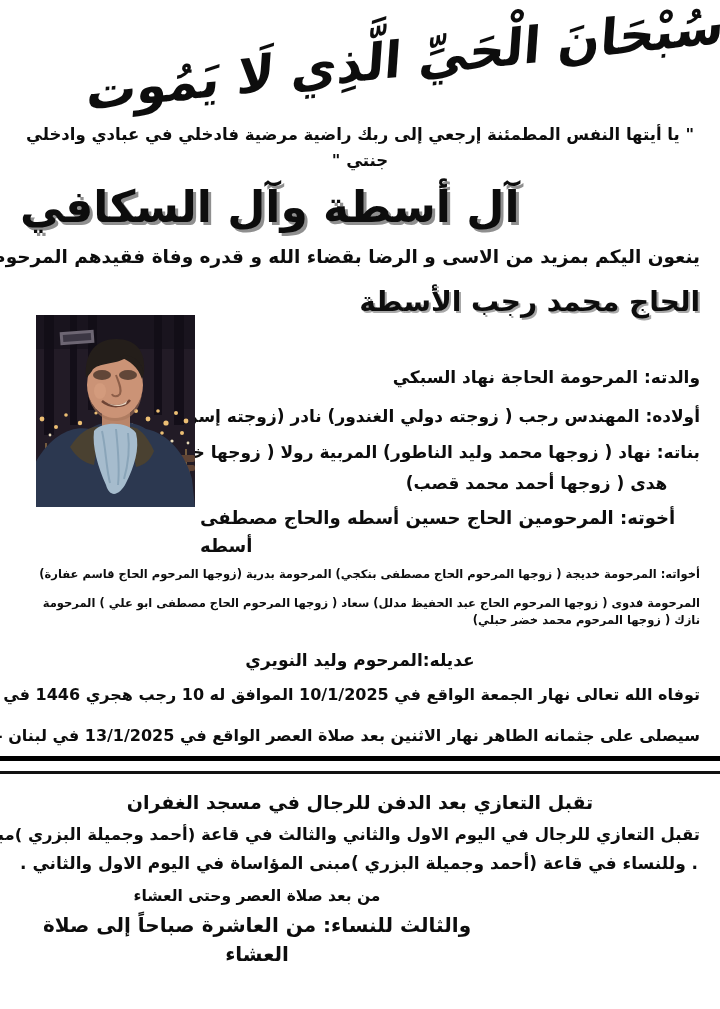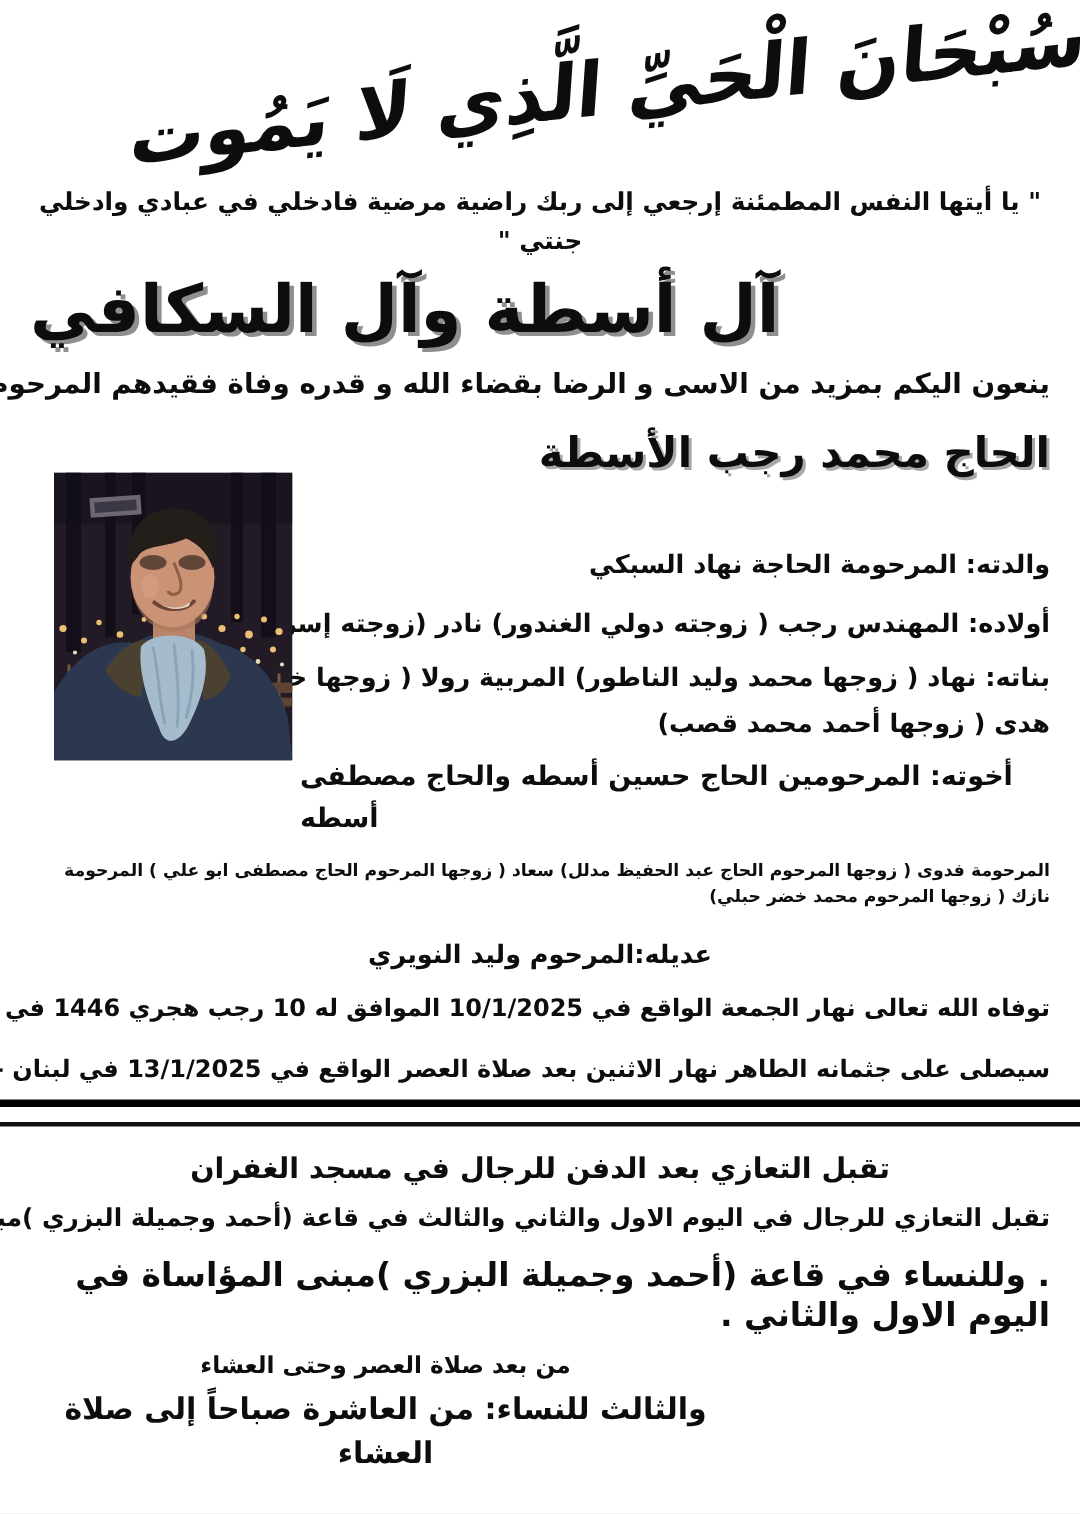--- a/index.html
+++ b/index.html
@@ -47,38 +47,38 @@
     position:absolute;left:36px;top:315px;
     width:159px;height:192px;display:block;
   }
   
   .body{margin-top:12px;}
   .line{font-weight:bold;font-size:17px;line-height:26px;text-align:right;}
   .line.sm{font-size:11.5px;line-height:17px;}
   .mother{margin-top:34px;}
   .sons{margin-top:13px;}
   .daughters{margin-top:10px;}
-  .daughter2{margin-top:5px;padding-left:353px;text-align:right;}
+  .daughter2{margin-top:5px;padding-left:353px;text-align:center;}
   .brothers{margin-top:8px;font-size:18px;line-height:28px;padding-left:180px;text-align:left;}
   .sisters1{margin-top:6px;}
   .sisters2{margin-top:12px;}
   .inlaw{margin-top:18px;text-align:center;}
   .wifebros{margin-top:12px;}
   .dateline{margin-top:8px;font-size:16px;line-height:27px;white-space:nowrap;}
   .prayerline{margin-top:14px;font-size:16px;line-height:27px;text-align:center;white-space:nowrap;}
   .burialline{margin-top:18px;font-size:19px;line-height:28px;text-align:center;}
   
   .divider-double{
     margin:7px -20px 0;height:10px;
     border-top:5px solid #000;border-bottom:3px solid #111;
   }
   
   .cond1{margin-top:15px;font-size:19px;line-height:27px;text-align:center;}
   .cond2{margin-top:5px;font-size:16.5px;line-height:27px;white-space:nowrap;}
-  .cond3{margin-top:12px;font-size:22px;line-height:27px;text-align:right;}
+  .cond3{margin-top:2px;font-size:17px;line-height:27px;text-align:left;}
   .schedule-block{
     width:474px;margin:7px 206px 0 0; 
     text-align:center;
   }
   .cond4{font-size:15.5px;line-height:25px;font-weight:bold;}
   .cond5{margin-top:2px;font-size:20px;line-height:29px;font-weight:bold;}
 </style>
 </head>
 <body>
 
@@ -93,20 +93,21 @@
     <div class="families-title">آل أسطة وآل السكافي</div>
     <div class="announcement">ينعون اليكم بمزيد من الاسى و الرضا بقضاء الله و قدره وفاة فقيدهم المرحوم  باذن الله</div>
     <div class="deceased-name">الحاج محمد رجب الأسطة</div>
 
     <div class="body">
       <div class="line mother">والدته: المرحومة الحاجة نهاد السبكي</div>
       <div class="line sons">أولاده: المهندس رجب ( زوجته دولي الغندور) نادر (زوجته إسراء هاشم حسن )</div>
       <div class="line daughters">بناته: نهاد ( زوجها محمد وليد الناطور)  المربية رولا ( زوجها خليل محمد قصب)</div>
       <div class="line daughter2">هدى ( زوجها أحمد محمد قصب)</div>
       <div class="line brothers">أخوته: المرحومين الحاج حسين أسطه والحاج مصطفى أسطه</div>
+      <div class="line sm sisters1">أخواته: المرحومة خديجة ( زوجها المرحوم الحاج مصطفى بنكجي)  المرحومة بدرية (زوجها المرحوم الحاج قاسم عفارة)</div>
       <div class="line sm sisters2">المرحومة فدوى ( زوجها المرحوم الحاج عبد الحفيظ مدلل)   سعاد ( زوجها المرحوم الحاج مصطفى ابو علي ) المرحومة نازك ( زوجها المرحوم محمد خضر حبلي)</div>
       <div class="line inlaw">عديله:المرحوم وليد النويري</div>
       <div class="line dateline">توفاه الله تعالى نهار الجمعة الواقع في 10/1/2025 الموافق له 10 رجب هجري 1446 في جمهورية مصر العربية</div>
       <div class="line prayerline">سيصلى على جثمانه الطاهر نهار الاثنين بعد صلاة العصر الواقع في 13/1/2025 في لبنان - مسجد الغفران - سيروب)</div>
     </div>
 
     <div class="divider-double"></div>
 
     <div>
       <div class="line cond1">تقبل التعازي بعد الدفن للرجال  في مسجد الغفران</div>

